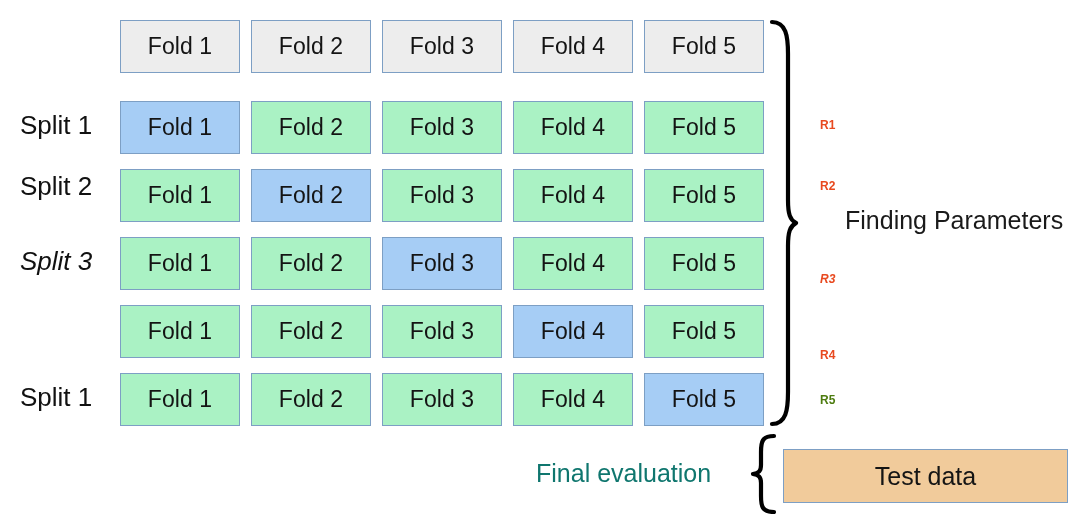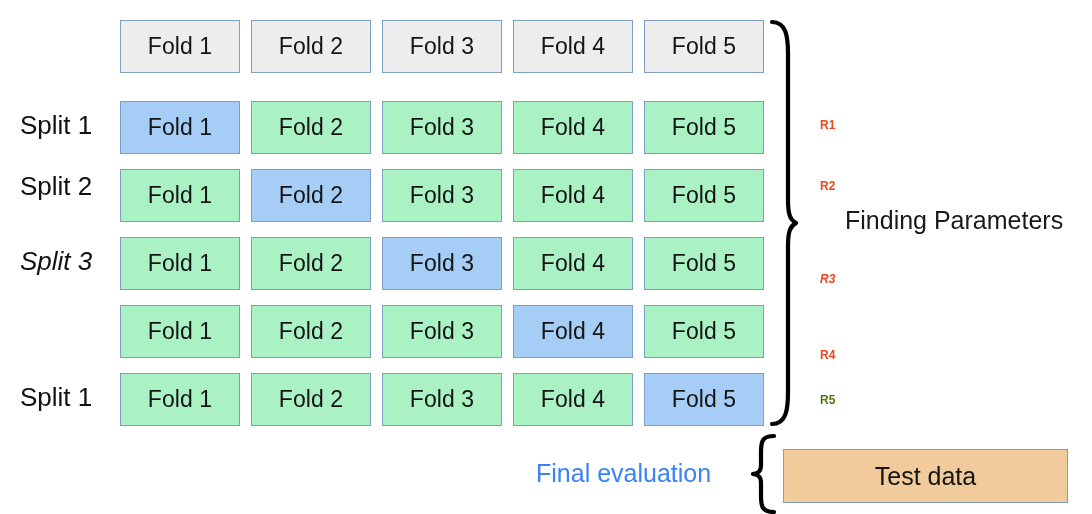--- a/index.html
+++ b/index.html
@@ -72,21 +72,21 @@
     top: 206px;
     font-size: 25px;
     color: #1a1a1a;
     white-space: nowrap;
   }
   .final-eval {
     position: absolute;
     left: 536px;
     top: 459px;
     font-size: 25px;
-    color: #3b82f6;
+    color: #0f766e;
     white-space: nowrap;
   }
 
   
   .test-box {
     position: absolute;
     left: 783px;
     top: 449px;
     width: 285px;
     height: 54px;

